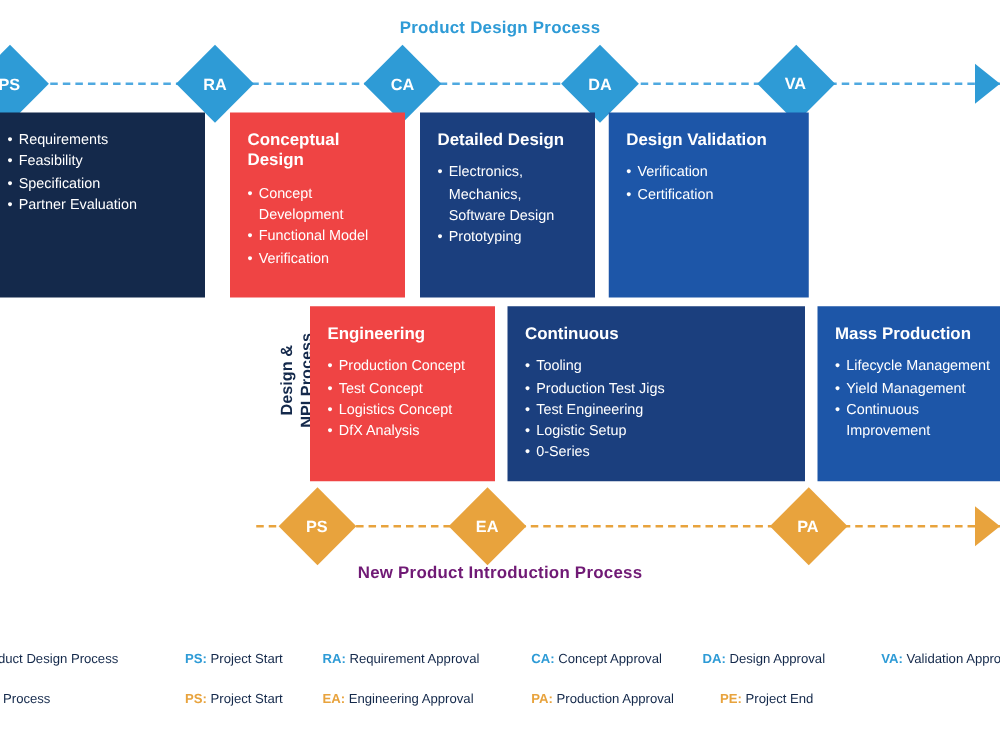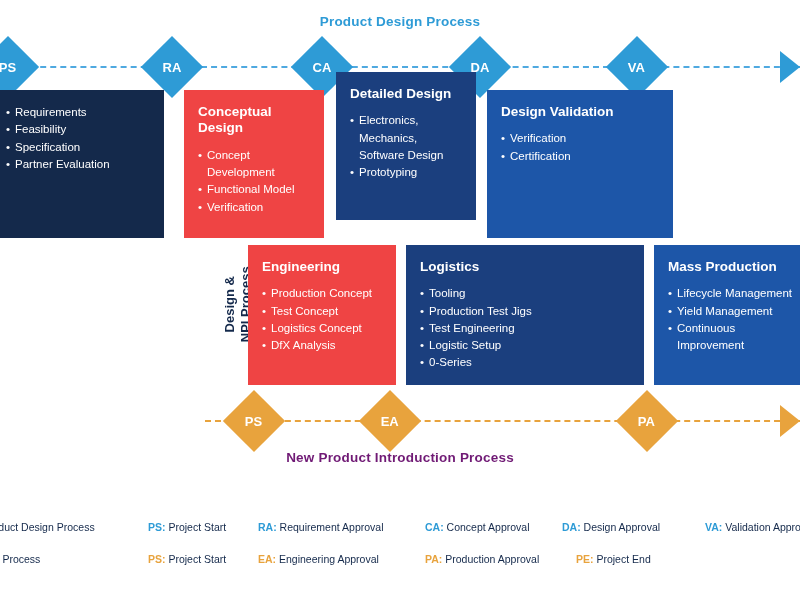--- a/index.html
+++ b/index.html
@@ -125,32 +125,32 @@
     <h3>Conceptual
 Design</h3>
     <ul>
       <li>Concept
 Development</li>
       <li>Functional Model</li>
       <li>Verification</li>
     </ul>
   </div>
 
-  <div class="box blue-md" style="left:336px;top:72px;width:140px;height:148px;">
+  <div class="box blue-md" style="left:336px;top:90px;width:140px;height:148px;">
     <h3>Detailed
 Design</h3>
     <ul>
       <li>Electronics,
 Mechanics,
 Software Design</li>
       <li>Prototyping</li>
     </ul>
   </div>
 
-  <div class="box blue-br" style="left:487px;top:90px;width:186px;height:148px;">
+  <div class="box blue-br" style="left:487px;top:90px;width:160px;height:148px;">
     <h3>Design
 Validation</h3>
     <ul>
       <li>Verification</li>
       <li>Certification</li>
     </ul>
   </div>
 
   <div class="side-label" style="left:183px;top:288px;width:110px;">Design &amp;
 NPI Process</div>
@@ -159,21 +159,21 @@
     <h3>Engineering</h3>
     <ul>
       <li>Production Concept</li>
       <li>Test Concept</li>
       <li>Logistics Concept</li>
       <li>DfX Analysis</li>
     </ul>
   </div>
 
   <div class="box blue-md" style="left:406px;top:245px;width:238px;height:140px;">
-    <h3>Logistics</h3>
+    <h3>Continuous</h3>
     <ul>
       <li>Tooling</li>
       <li>Production Test Jigs</li>
       <li>Test Engineering</li>
       <li>Logistic Setup</li>
       <li>0-Series</li>
     </ul>
   </div>
 
   <div class="box blue-br" style="left:654px;top:245px;width:160px;height:140px;">

